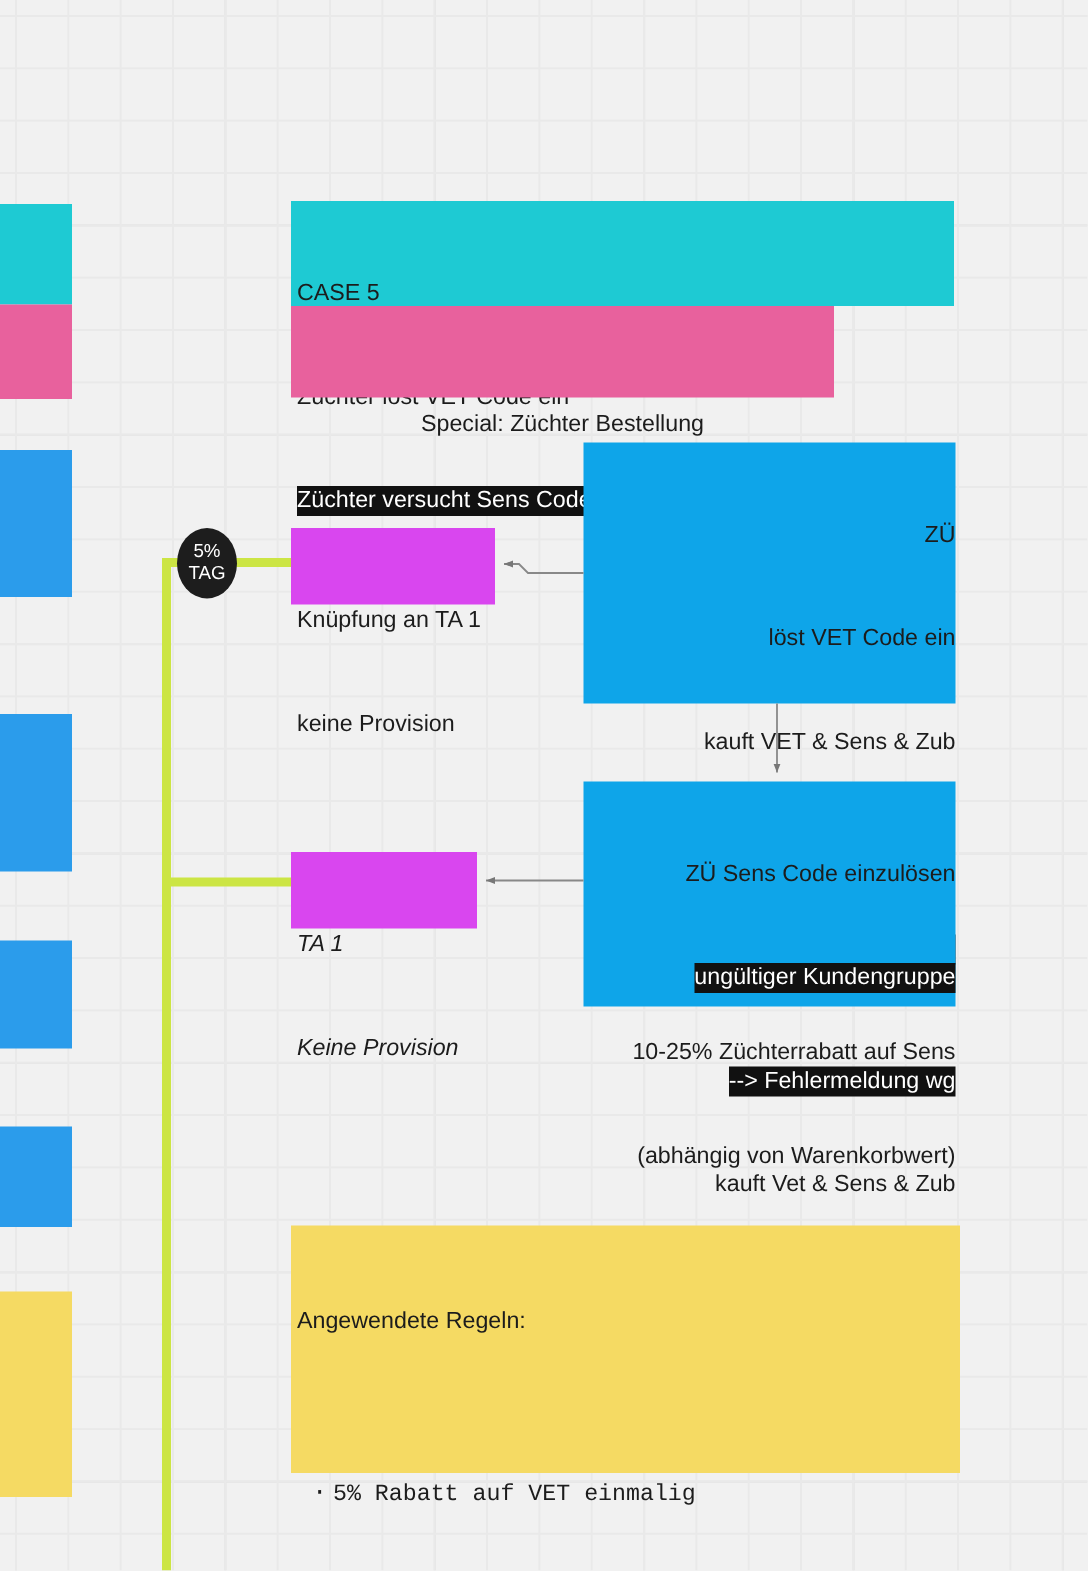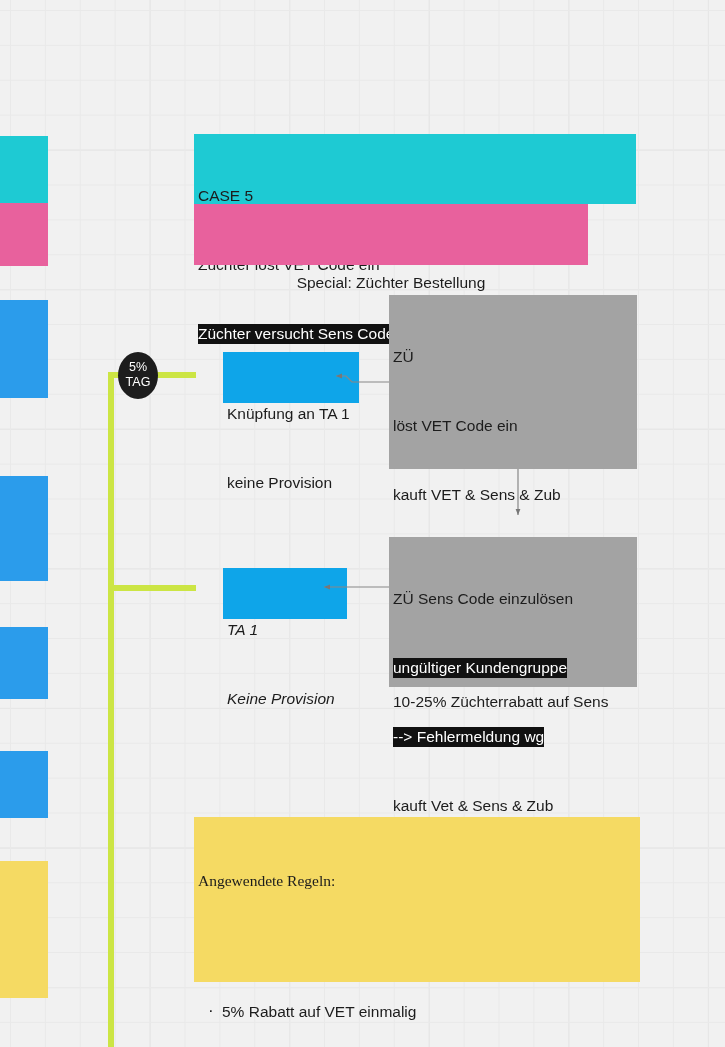--- a/index.html
+++ b/index.html
@@ -49,24 +49,24 @@
   .node .hl{
     background:#111111;
     color:#ffffff;
     display:inline;
     padding:1px 0 2px 0;
     box-decoration-break:clone;
     -webkit-box-decoration-break:clone;
   }
   .cyan{background:#1ecad3;}
   .pink{background:#e8619d;}
-  .purple{background:#a3a3a3;}
+  .purple{background:#0ea5e9;text-align:right;}
   .blue{background:#2b9ceb;}
   .yellow{background:#f5da63;}
-  .gray{background:#0ea5e9;margin-left:29px;}
+  .gray{background:#d946ef;}
 
   .pad{padding:4px 0 4px 4px;}
   .center{text-align:center;}
 
   
   .greenline{position:absolute;background:#cce544;}
 
   
   #badge{
     position:absolute;
@@ -79,28 +79,29 @@
     line-height:15px;
     text-align:center;
     padding-top:8px;
     box-sizing:border-box;
     z-index:6;
   }
 
   
   #arrows{position:absolute;inset:0;pointer-events:none;}
 
-  .rules-title{display:block;margin-bottom:16px;font-family:Liberation Serif, serif;}
+  .rules-title{display:block;margin-bottom:1px;}
   .rules-list{
     margin:0;padding:0;list-style:none;
   }
   .rules-list li{
     position:relative;
     padding-left:24px;
     margin-bottom:0px;
+    font-family:Liberation Mono, monospace;
   }
   .rules-list li:before{
     content:"\00B7";
     position:absolute;left:10px;top:-1px;
     font-size:17px;
     line-height:23px;
   }
 </style>
 </head>
 <body>
@@ -137,44 +138,45 @@
     <span>5%</span><br>
     <span>TAG</span>
   </div>
 
   <div class="node cyan pad" style="left:194px;top:134px;width:442px;height:70px;">
     <span class="ln">CASE 5</span>
     <span class="ln">Züchter löst VET Code ein</span>
     <span class="ln"><span class="hl">Züchter versucht Sens Code einzulösen</span></span>
   </div>
 
-  <div class="node pink center" style="left:194px;top:204px;width:394px;height:61px;padding-top:21px;">
+  <div class="node pink center" style="left:194px;top:204px;width:362px;height:61px;padding-top:21px;">
     <span class="ln">Special: Züchter Bestellung</span>
   </div>
 
   <div class="node gray pad" style="left:194px;top:352px;width:136px;height:51px;">
     <span class="ln">Knüpfung an TA 1</span>
     <span class="ln">keine Provision</span>
   </div>
 
   <div class="node gray pad" style="left:194px;top:568px;width:124px;height:51px;font-style:italic;">
     <span class="ln">TA 1</span>
     <span class="ln">Keine Provision</span>
   </div>
 
   <div class="node purple pad" style="left:389px;top:295px;width:248px;height:174px;">
     <span class="ln">ZÜ</span>
     <span class="ln">löst VET Code ein</span>
     <span class="ln">kauft VET &amp; Sens &amp; Zub</span>
     <span class="ln">5% auf VET</span>
     <span class="ln"><span class="hl">0% auf Zub</span></span>
     <span class="ln">10-25% Züchterrabatt auf Sens</span>
-  </div>
-
-  <div class="node purple pad" style="left:389px;top:521px;width:248px;height:150px;margin-top:16px;">
+    <span class="ln">(abhängig von Warenkorbwert)</span>
+  </div>
+
+  <div class="node purple pad" style="left:389px;top:521px;width:248px;height:150px;">
     <span class="ln">ZÜ Sens Code einzulösen</span>
     <span class="ln"><span class="hl">ungültiger Kundengruppe</span></span>
     <span class="ln"><span class="hl">--&gt; Fehlermeldung wg</span></span>
     <span class="ln">kauft Vet &amp; Sens &amp; Zub</span>
     <span class="ln">0% Vet &amp; Zub</span>
     <span class="ln">10-25% Züchterrabatt auf Sens</span>
   </div>
 
   <div class="node yellow" style="left:194px;top:817px;width:446px;height:165px;padding:6px 0 6px 4px;">
     <span class="rules-title">Angewendete Regeln:</span>

